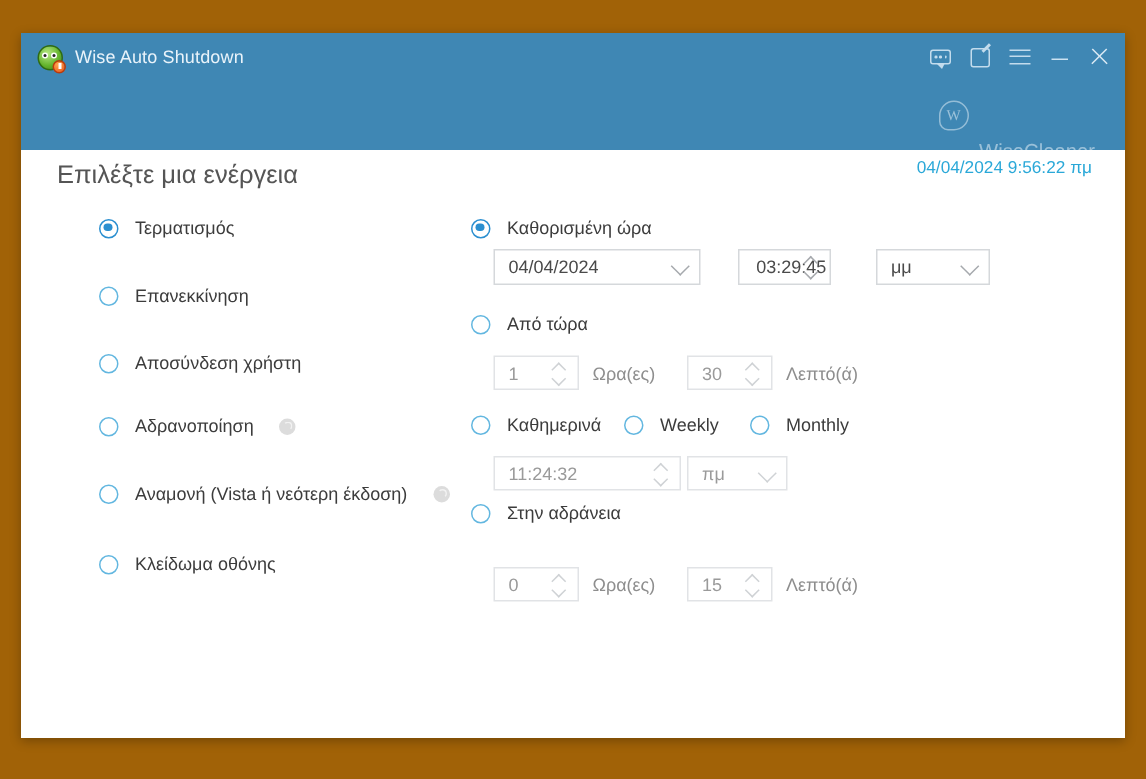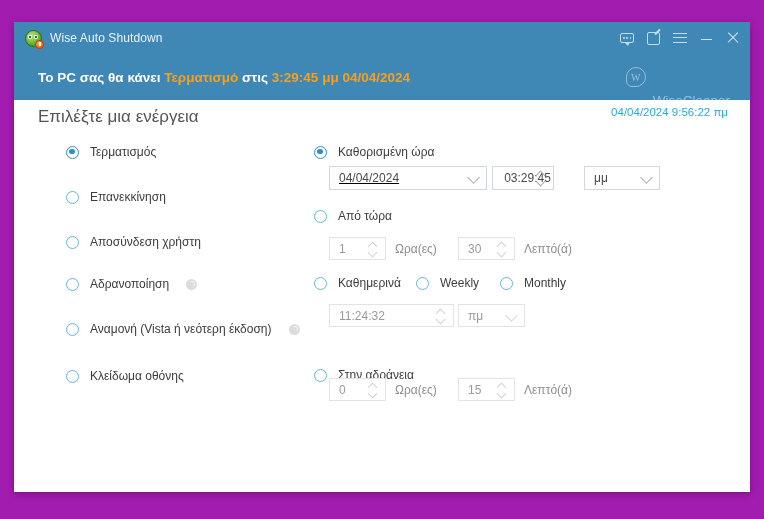--- a/index.html
+++ b/index.html
@@ -2,21 +2,21 @@
 <html><head>
 <meta charset="utf-8">
 <style>
   html,body{margin:0;padding:0;}
   body{
     width:764px;height:519px;overflow:hidden;
     background:#15b9ec;
     font-family:"Liberation Sans","DejaVu Sans",sans-serif;
     -webkit-font-smoothing:antialiased;
   }
-  .desktop{position:relative;width:764px;height:519px;background:#a21caf;}
+  .desktop{position:relative;width:764px;height:519px;background:#a16207;}
 
   
   .window{
     position:absolute;left:14px;top:22px;width:736px;height:470px;
     background:#ffffff;
     box-shadow:0 2px 7px rgba(0,0,0,.28);
   }
 
   
   .titlebar{
@@ -182,21 +182,20 @@
             <i></i>
             <i></i>
             <i></i>
           </div>
         <div class="tb-ic ic-min"></div>
         <div class="tb-ic ic-close"></div>
       </div>
     </div>
 
     <div class="banner">
-      <div class="banner-text"><span>Το PC σας θα κάνει </span><span class="hl">Τερματισμό</span><span> στις </span><span class="hl">3:29:45 μμ 04/04/2024</span></div>
       <div class="wisecleaner">
         <div class="wc-mark">W</div>
         <div class="wc-name">WiseCleaner</div>
       </div>
     </div>
 
     <div class="content">
 
       <div class="sub-head">
         <div class="lbl">Επιλέξτε μια ενέργεια</div>
@@ -235,21 +234,21 @@
         <div class="opt" style="left:52px;top:239px;">
           <span class="radio pale"></span>
           <span class="opt-label">Κλείδωμα οθόνης</span>
         </div>
 
         <div class="opt" style="left:300px;top:15px;">
           <span class="radio on"></span>
           <span class="opt-label">Καθορισμένη ώρα</span>
         </div>
 
-        <div class="field" style="left:315px;top:36px;width:158px;height:24px;text-decoration:underline;">
+        <div class="field" style="left:315px;top:36px;width:138px;height:24px;">
           <span class="val">04/04/2024</span>
           <span class="chev"></span>
         </div>
         <div class="field" style="left:478px;top:36px;width:62px;height:24px;justify-content:center;">
           <span class="val">03:29:45</span>
           <span class="spin">
               <i class="up"></i>
               <i class="dn"></i>
             </span>
         </div>
@@ -299,21 +298,21 @@
           <span class="spin pale">
               <i class="up"></i>
               <i class="dn"></i>
             </span>
         </div>
         <div class="field muted" style="left:444px;top:174px;width:67px;height:23px;">
           <span class="val">πμ</span>
           <span class="chev pale"></span>
         </div>
 
-        <div class="opt" style="left:300px;top:238px;">
+        <div class="opt" style="left:300px;top:205px;">
           <span class="radio pale"></span>
           <span class="opt-label">Στην αδράνεια</span>
         </div>
 
         <div class="field muted" style="left:315px;top:248px;width:57px;height:23px;">
           <span class="val">0</span>
           <span class="spin pale">
               <i class="up"></i>
               <i class="dn"></i>
             </span>

